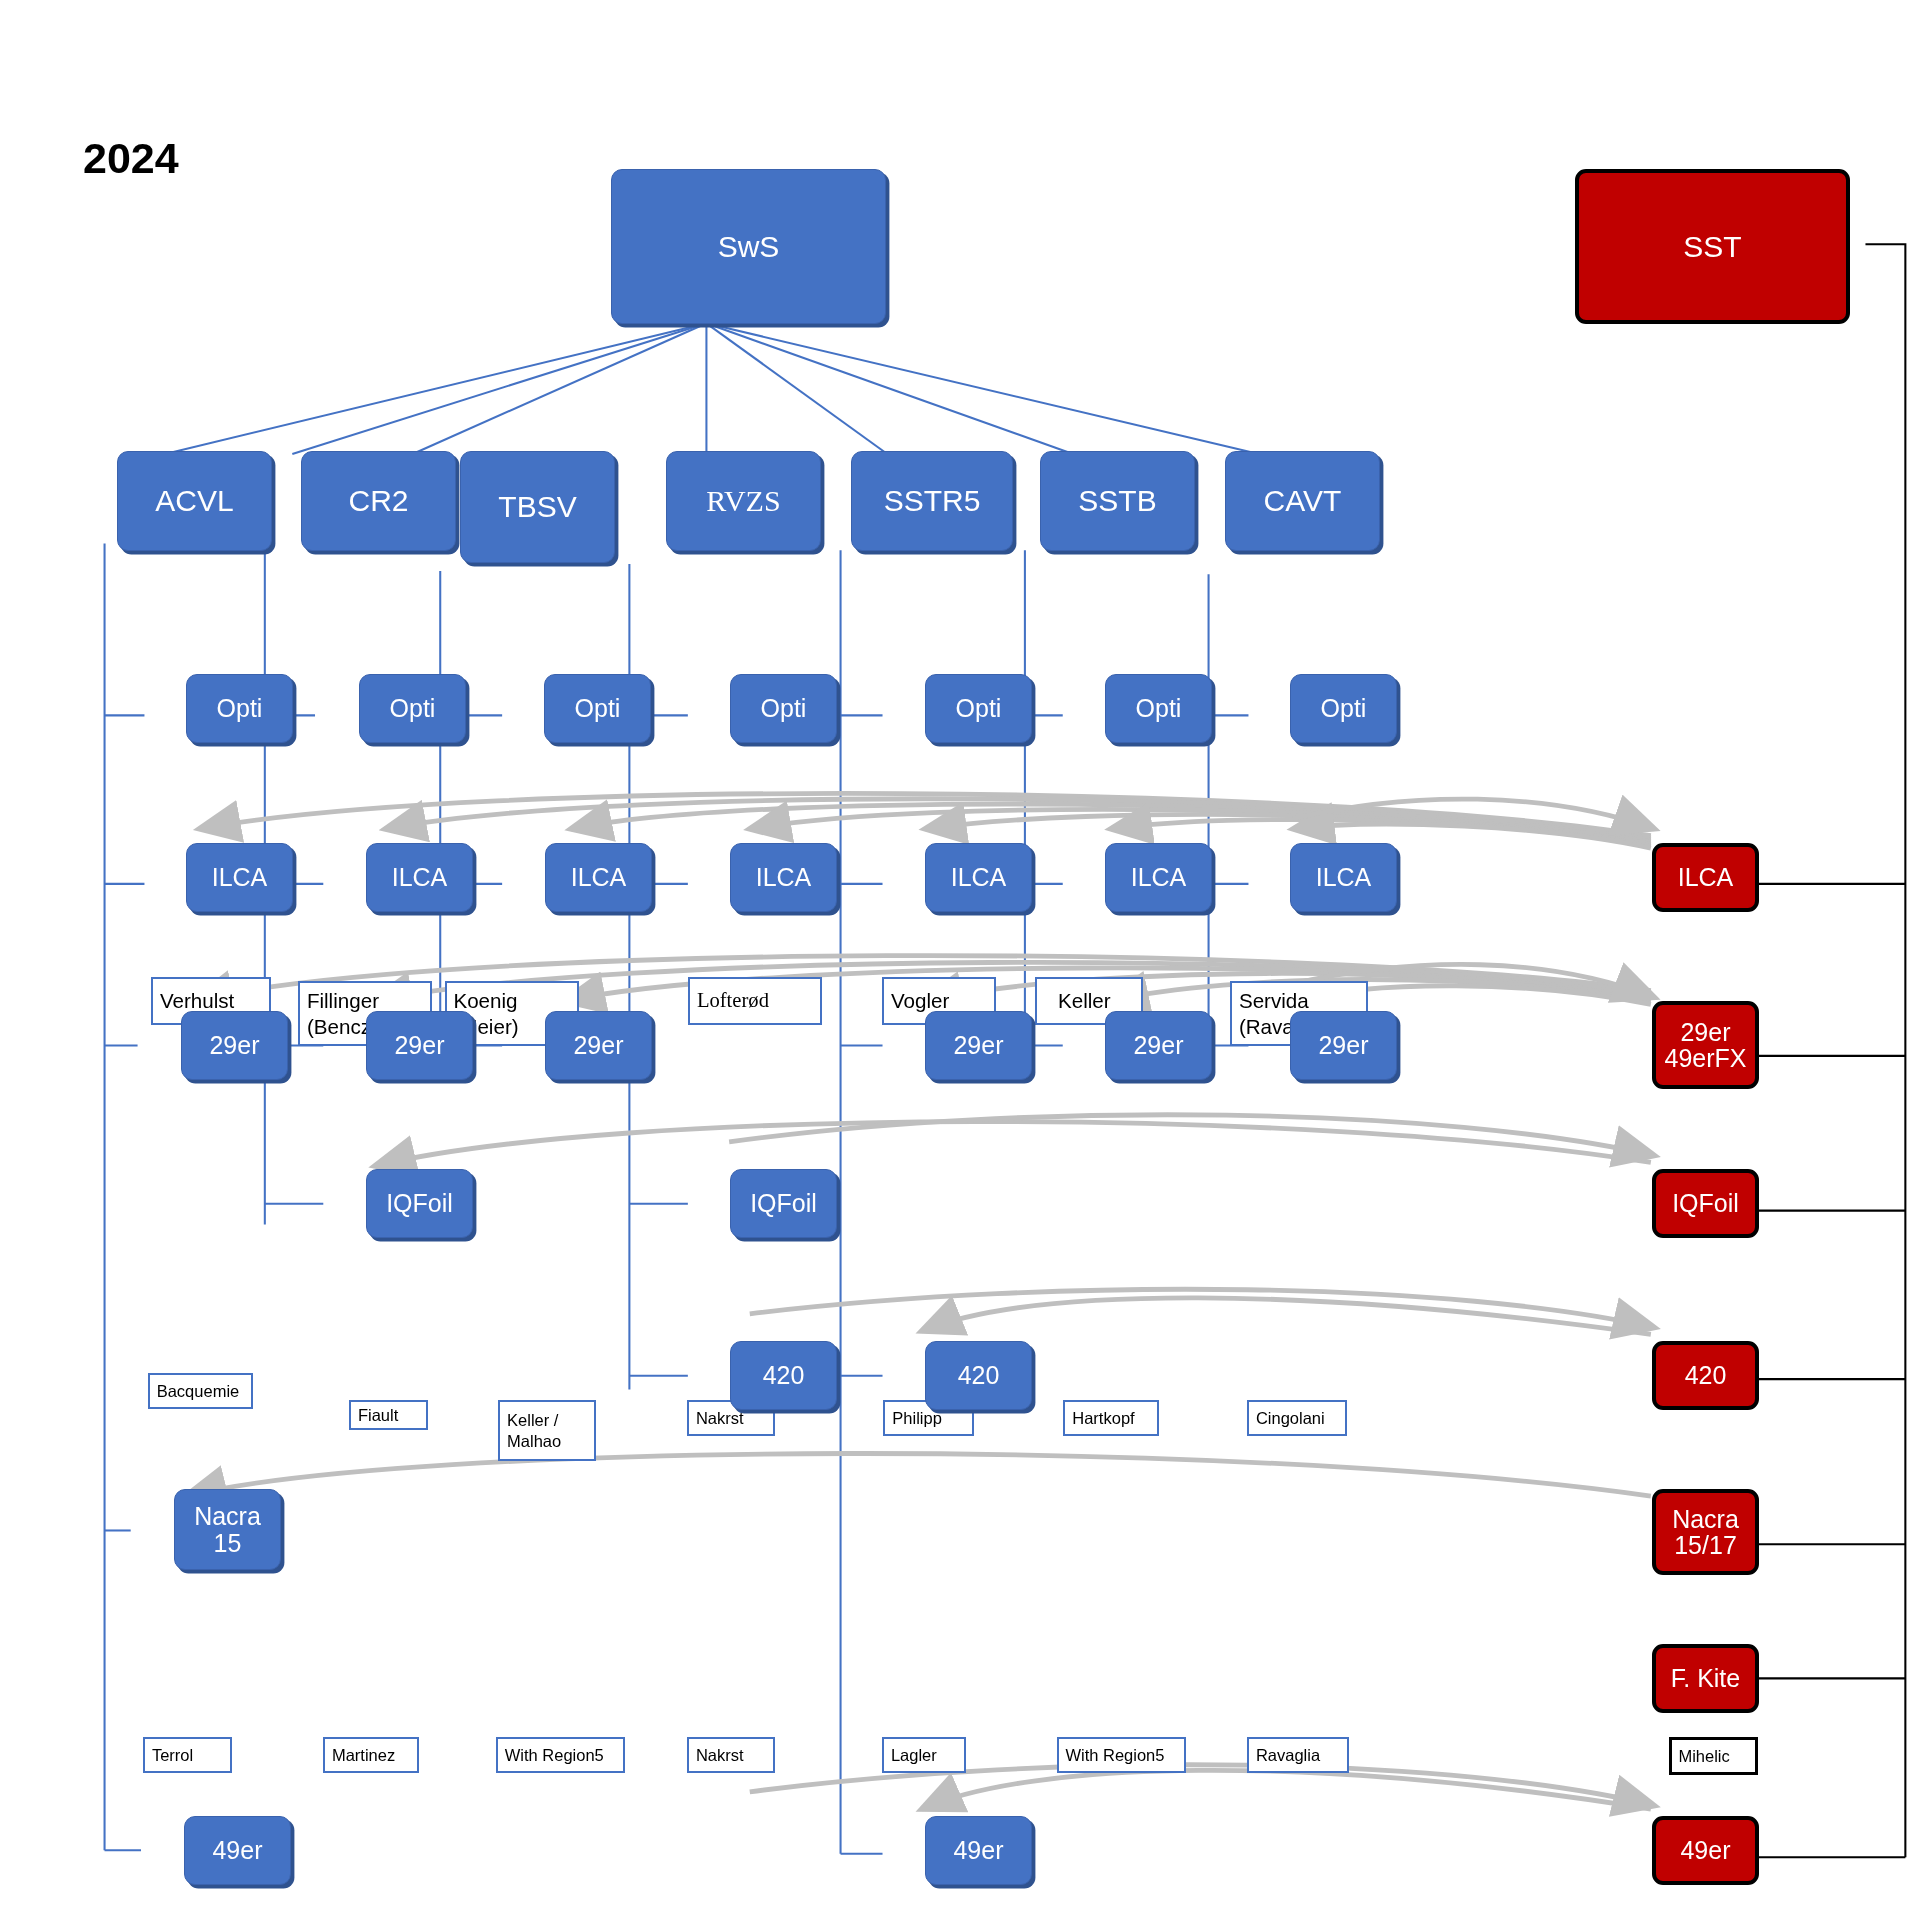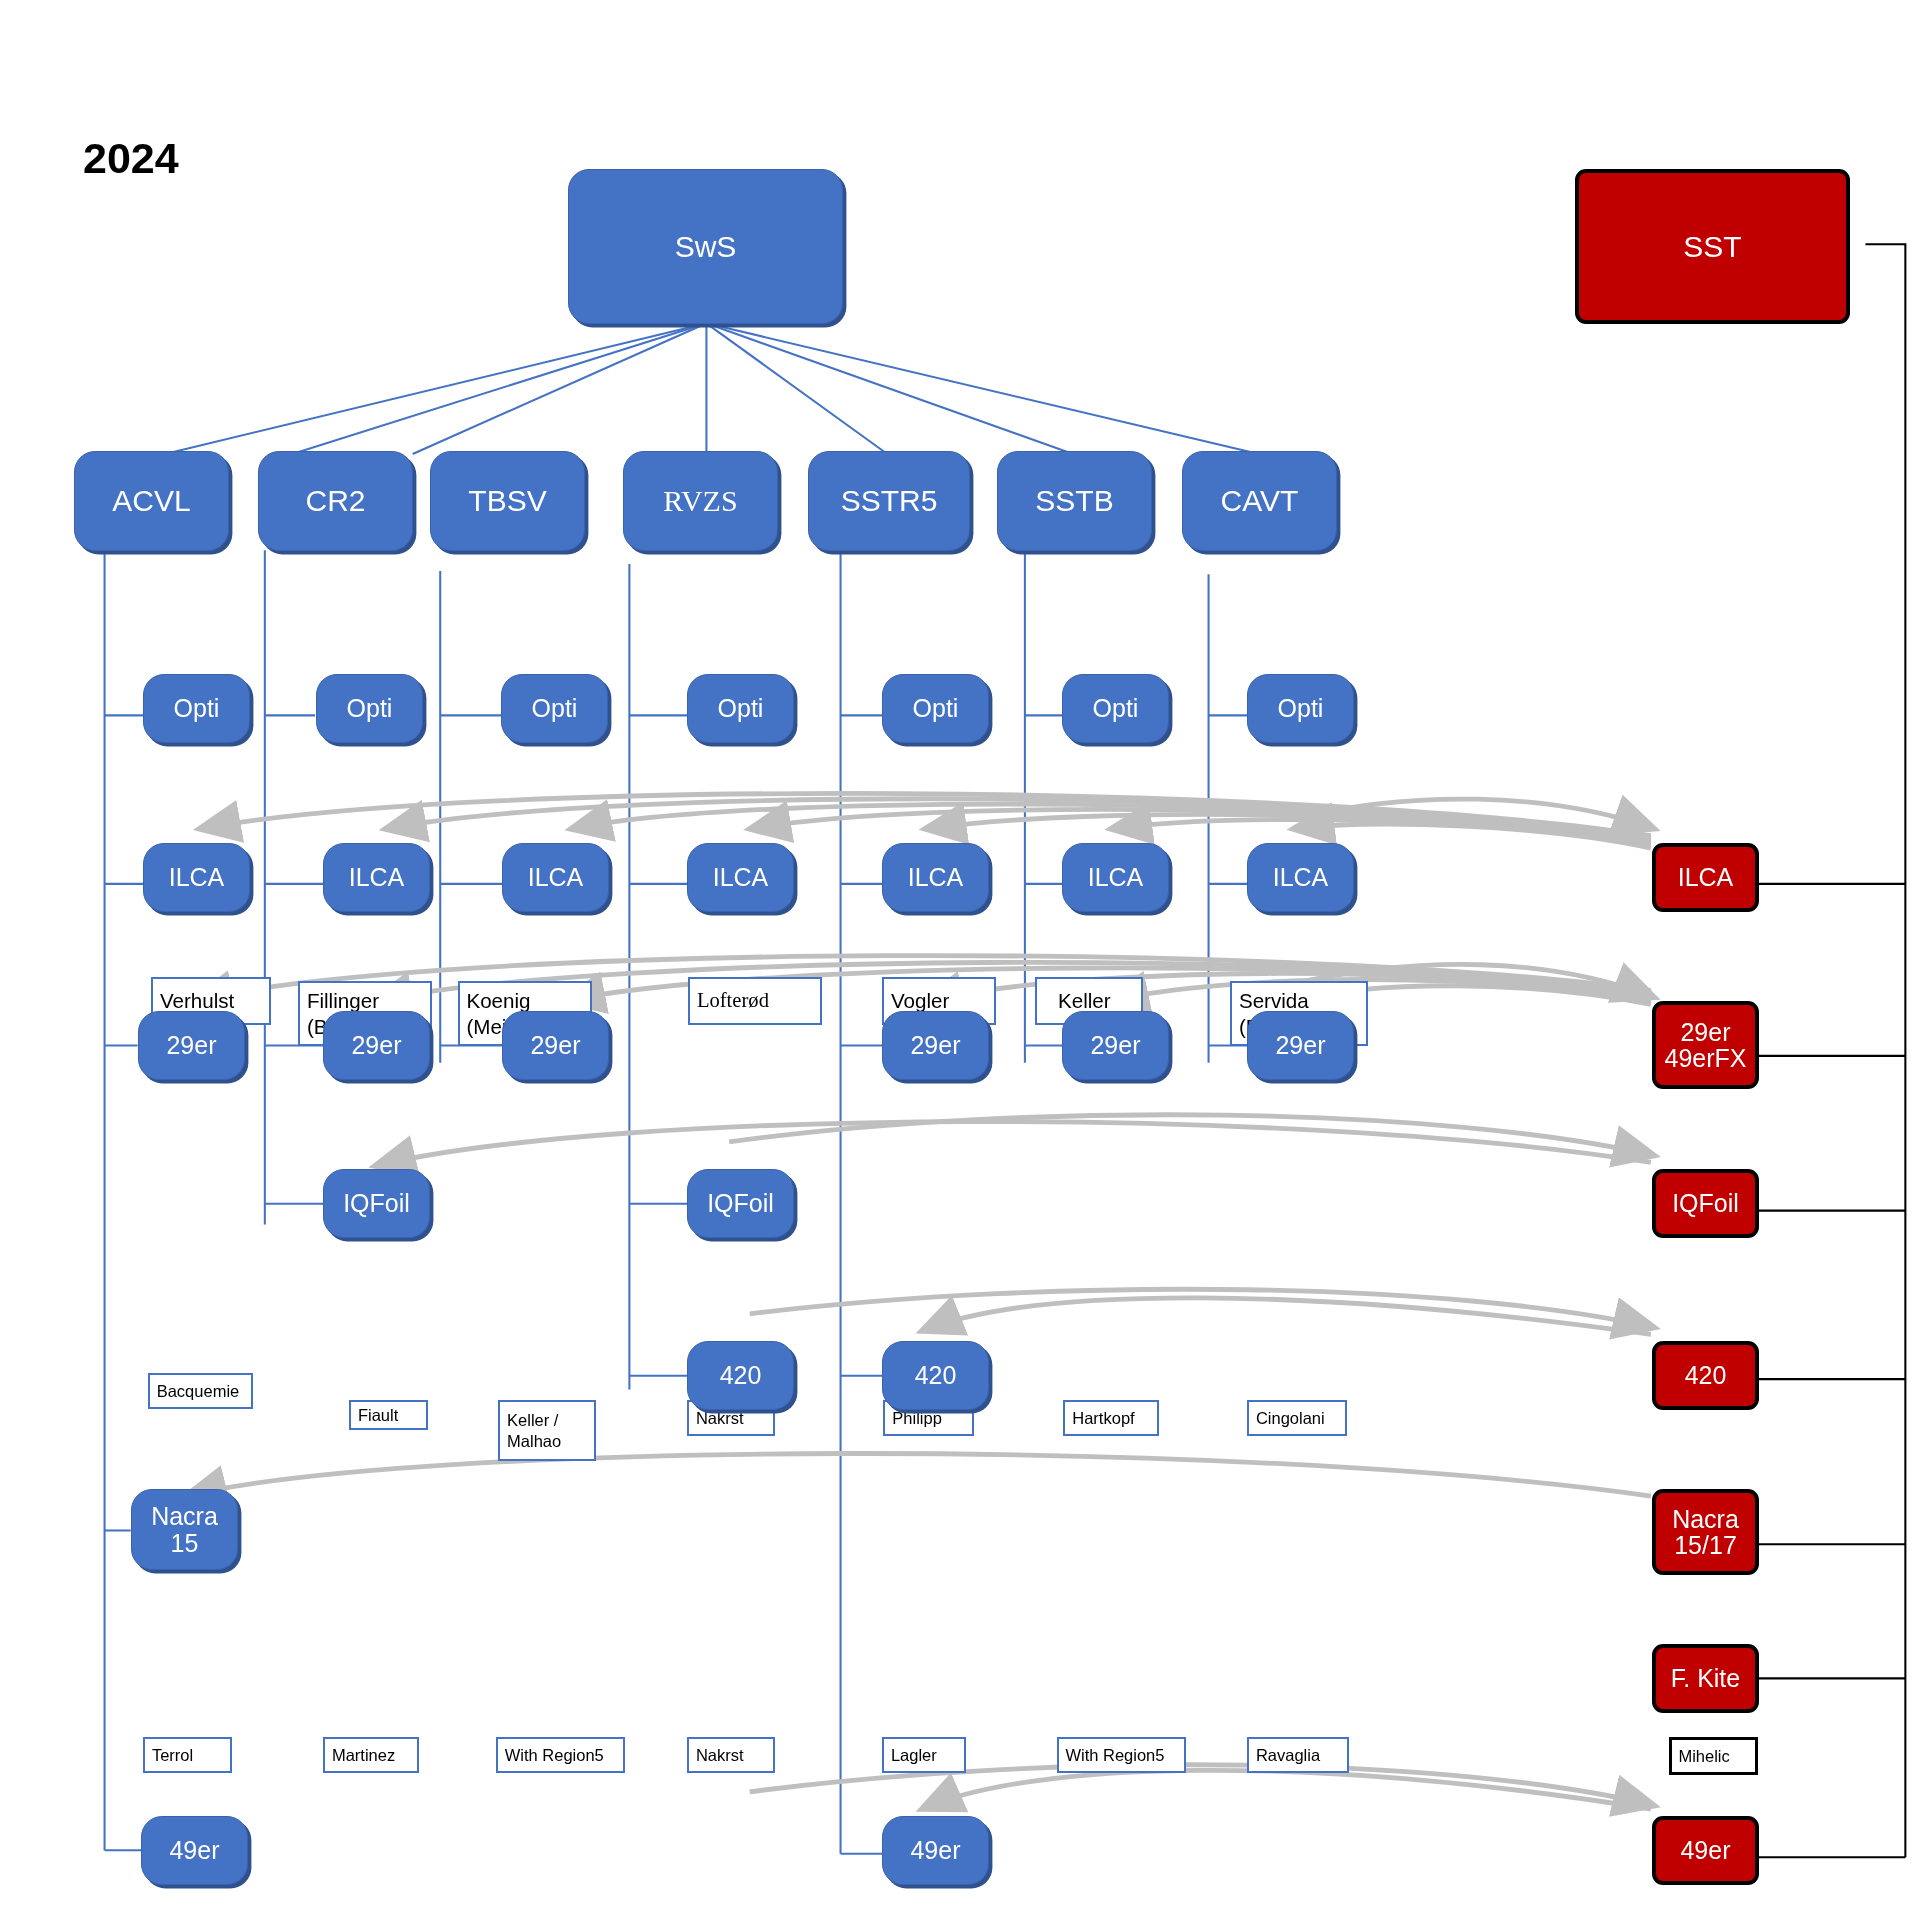--- a/index.html
+++ b/index.html
@@ -14,22 +14,22 @@
               letter-spacing:0px;}
 
   
   .node{position:absolute;}
   .node .head{
       box-sizing:border-box;width:100%;height:100%;
       display:flex;align-items:center;justify-content:center;
       text-align:center;color:#ffffff;line-height:1.06;
   }
   
-  .blue .head{background:#4472C4;border:1.4px solid #3A62AD;border-radius:21px;
-              box-shadow:3.4px 3.4px 0 0 #2F528F;}
+  .blue .head{background:#4472C4;border:1.4px solid #3A62AD;border-radius:11px;
+              box-shadow:3.4px 3.4px 0 0 #2F528F;margin-left:43px;}
   .blue .cap{background:#ffffff;border:2.1px solid #4472C4;color:#000;}
   
   .red .head{background:#C00000;border:4.1px solid #000000;border-radius:11px;}
   .red .cap{background:#ffffff;border:3.4px solid #000000;color:#000;}
 
   .cap{position:absolute;box-sizing:border-box;
        display:flex;flex-direction:column;align-items:flex-start;justify-content:center;
        padding:4.1px 6.9px;line-height:1.25;}
   .cap .ln{display:block;white-space:nowrap;}
 
@@ -168,21 +168,21 @@
   </div>
 
   <div class="node blue" style="left:258px;top:451px;width:155px;height:100px;">
     <div class="head fs-org">CR2</div>
     <div class="cap cap-org" style="left:40px;top:530px;width:134px;height:65px;">
       <span class="ln">Fillinger</span>
       <span class="ln">(Benczur)</span>
     </div>
   </div>
 
-  <div class="node blue" style="left:430px;top:451px;width:155px;height:100px;">
+  <div class="node blue" style="left:417px;top:451px;width:155px;height:112px;">
     <div class="head fs-org">TBSV</div>
     <div class="cap cap-org" style="left:27.5px;top:530px;width:134px;height:65px;">
       <span class="ln">Koenig</span>
       <span class="ln">(Meier)</span>
     </div>
   </div>
 
   <div class="node blue" style="left:623px;top:451px;width:155px;height:100px;font-family:Liberation Serif, serif;">
     <div class="head fs-org">RVZS</div>
     <div class="cap cap-org" style="left:65px;top:526px;width:134px;height:48px;">

